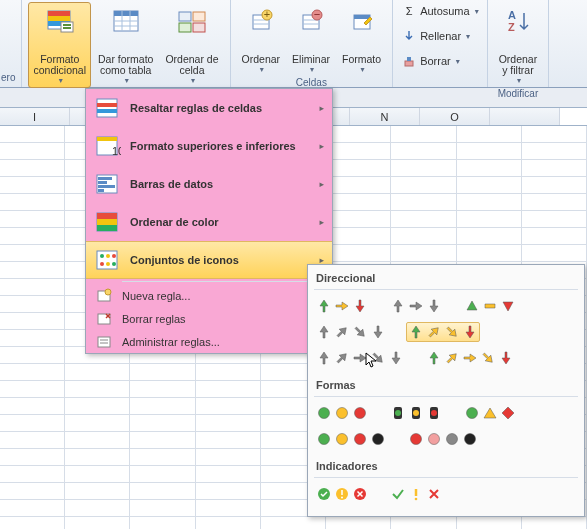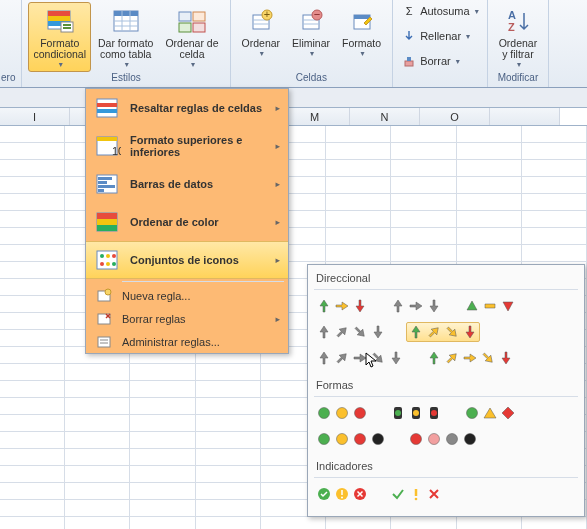--- a/index.html
+++ b/index.html
@@ -3,43 +3,43 @@
 <meta charset="utf-8">
 <style>
 *{margin:0;padding:0;box-sizing:border-box;font-family:"Segoe UI",Tahoma,sans-serif;font-size:11px;color:#333}
 body{background:#fff;width:587px;height:529px;overflow:hidden;position:relative}
 .ribbon{display:flex;background:linear-gradient(#f6f8fb,#e4ebf3);border-bottom:1px solid #8ba0bc;height:88px}
 .rgroup{border-right:1px solid #c5d2e3;padding:2px 6px 2px 6px;display:flex;flex-direction:column;align-items:center;justify-content:space-between;height:100%}
 .rlabel{font-size:10px;color:#4b6184;margin-top:auto;padding-bottom:2px}
 .bigbtn{display:flex;flex-direction:column;align-items:center;padding:2px 4px;border:1px solid transparent;border-radius:3px;cursor:pointer}
 .bigbtn.sel{background:linear-gradient(#ffe8a6,#ffd35a);border:1px solid #c2954b}
 .bigbtn .ic{width:32px;height:32px;display:flex;align-items:center;justify-content:center}
-.bigbtn .lbl{font-size:10.5px;text-align:center;line-height:11px;margin-top:1px}
+.bigbtn .lbl{font-size:10.5px;text-align:center;line-height:11px;margin-top:17px}
 .row{display:flex;gap:2px}
 .smallbtn{display:flex;align-items:center;gap:3px;padding:1px 2px;font-size:10.5px;cursor:pointer}
 .smallbtn .ic{width:16px;height:16px;display:flex;align-items:center;justify-content:center}
 .dd::after{content:"▾";font-size:8px;margin-left:2px;color:#5a6b85}
 .rowtabs{height:20px;background:#e9edf3;border-bottom:1px solid #9fb2c9;display:flex}
 .colhdr{display:flex;height:18px;border-bottom:1px solid #9fb2c9}
 .colcell{width:70px;border-right:1px solid #d0d7e2;text-align:center;font-size:11px;color:#333;background:linear-gradient(#f3f6fa,#e5ebf2);line-height:18px}
 .gridrows{position:relative}
 .gridrow{height:17px;border-bottom:1px solid #d6dde7;display:flex}
 .gridcell{width:70px;border-right:1px solid #d6dde7}
-.menu{position:absolute;top:88px;left:85px;width:204px;background:#fdba74;border:1px solid #9aa7b8;box-shadow:2px 2px 5px rgba(0,0,0,0.25)}
+.menu{position:absolute;top:88px;left:85px;width:248px;background:#f9a8d4;border:1px solid #9aa7b8;box-shadow:2px 2px 5px rgba(0,0,0,0.25)}
 .mitem{display:flex;align-items:center;height:38px;padding:0 8px;cursor:pointer;position:relative}
 .mitem.small{height:23px}
 .mitem .micon{width:28px;height:28px;margin-right:8px;display:flex;align-items:center;justify-content:center;flex-shrink:0}
 .mitem.small .micon{width:20px;height:16px}
 .mitem .mlbl{font-weight:bold;flex:1}
 .mitem.small .mlbl{font-weight:normal}
 .mitem .arr{font-size:9px;color:#666}
 .mitem.hov{background:linear-gradient(#ffe8a6,#ffd35a);border-top:1px solid #e0b860;border-bottom:1px solid #e0b860}
 .msep{height:1px;background:#d6dde7;margin:2px 4px 2px 36px}
 .submenu{position:absolute;top:264px;left:307px;width:278px;background:#fafafa;border:1px solid #9aa7b8;box-shadow:2px 2px 5px rgba(0,0,0,0.25);padding:4px 6px}
-.subhdr{font-weight:normal;padding:3px 2px;color:#4a4a4a}
+.subhdr{font-weight:bold;padding:3px 2px;color:#4a4a4a}
 .subsep{height:1px;background:#d6dde7;margin:2px 0 4px}
 .iconsets{display:flex;flex-wrap:wrap;gap:6px 18px;padding:2px 0 8px}
 .iset{display:flex;gap:2px;padding:1px;border:1px solid transparent;border-radius:2px;cursor:pointer}
 .iset.hov{background:linear-gradient(#fff3cf,#ffe08f);border:1px solid #e0b860}
 .cursor{position:absolute;top:352px;left:365px;width:14px;height:18px;z-index:100}
 svg{display:block}
 </style>
 </head>
 <body>
 

